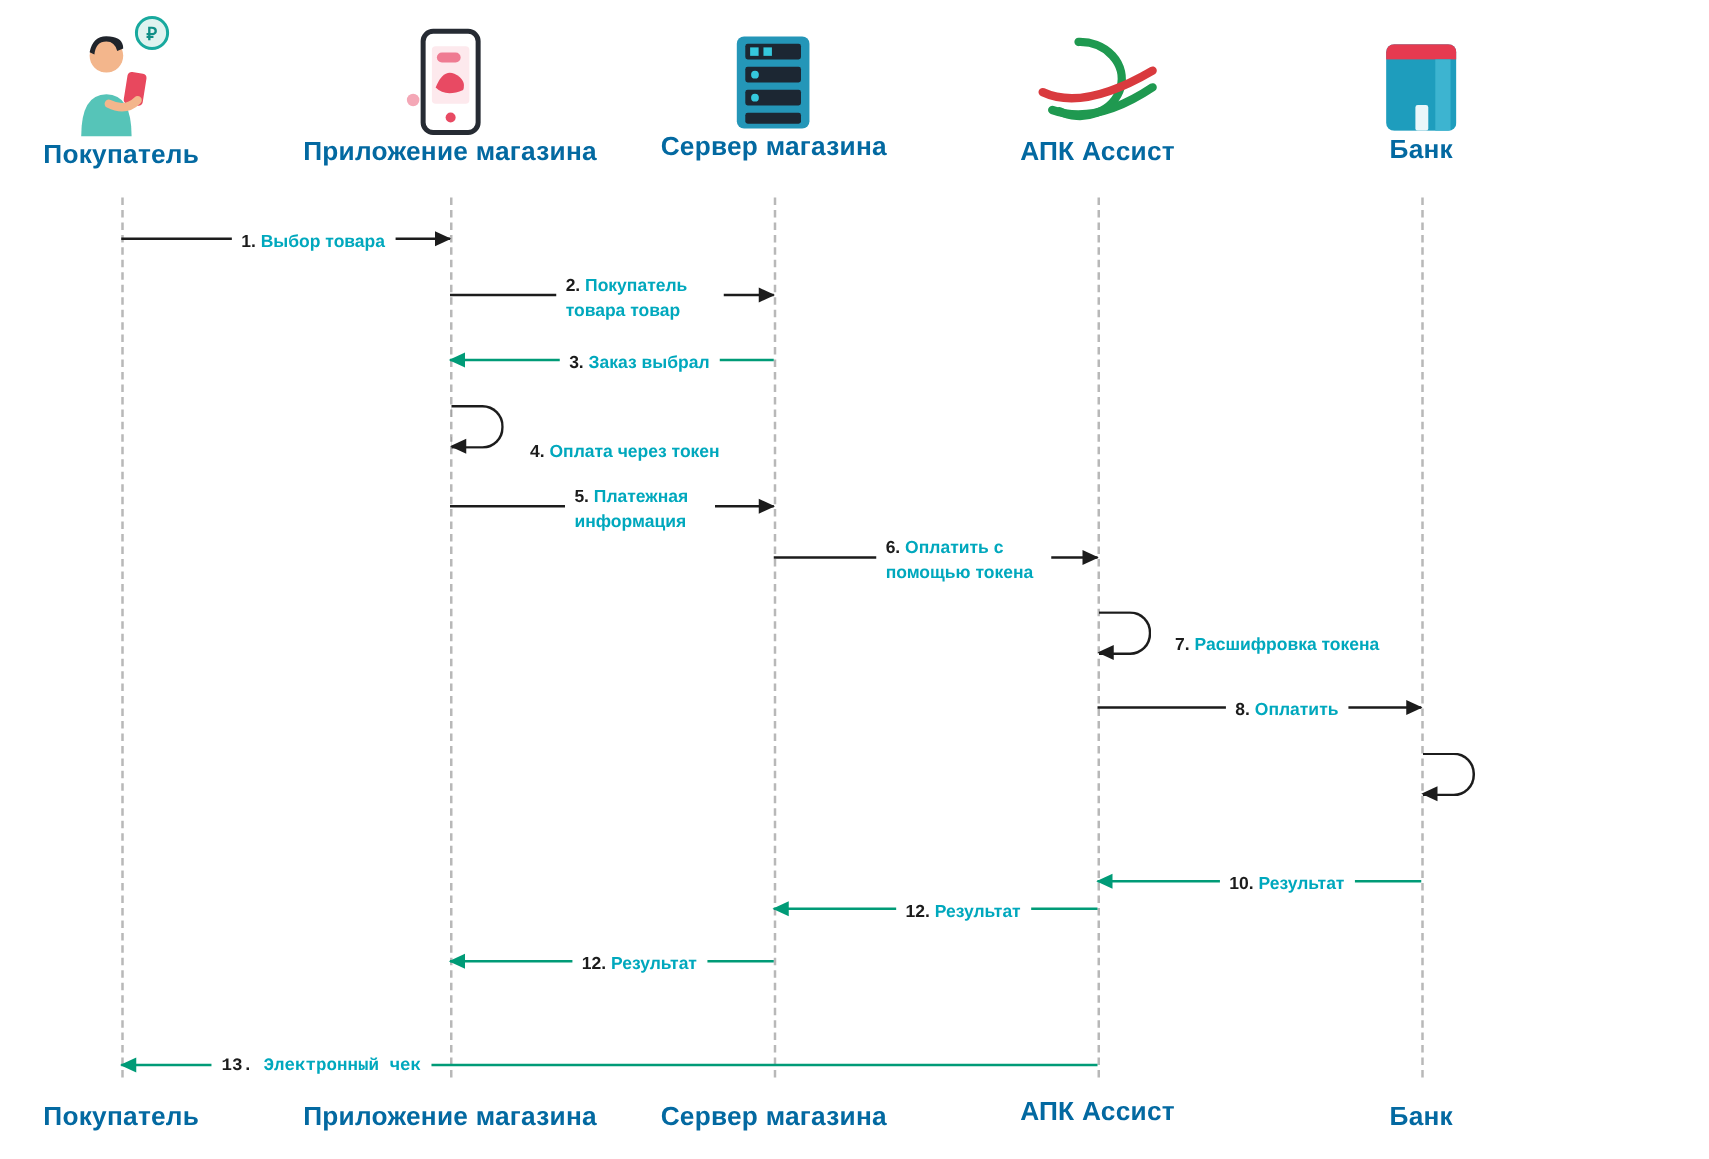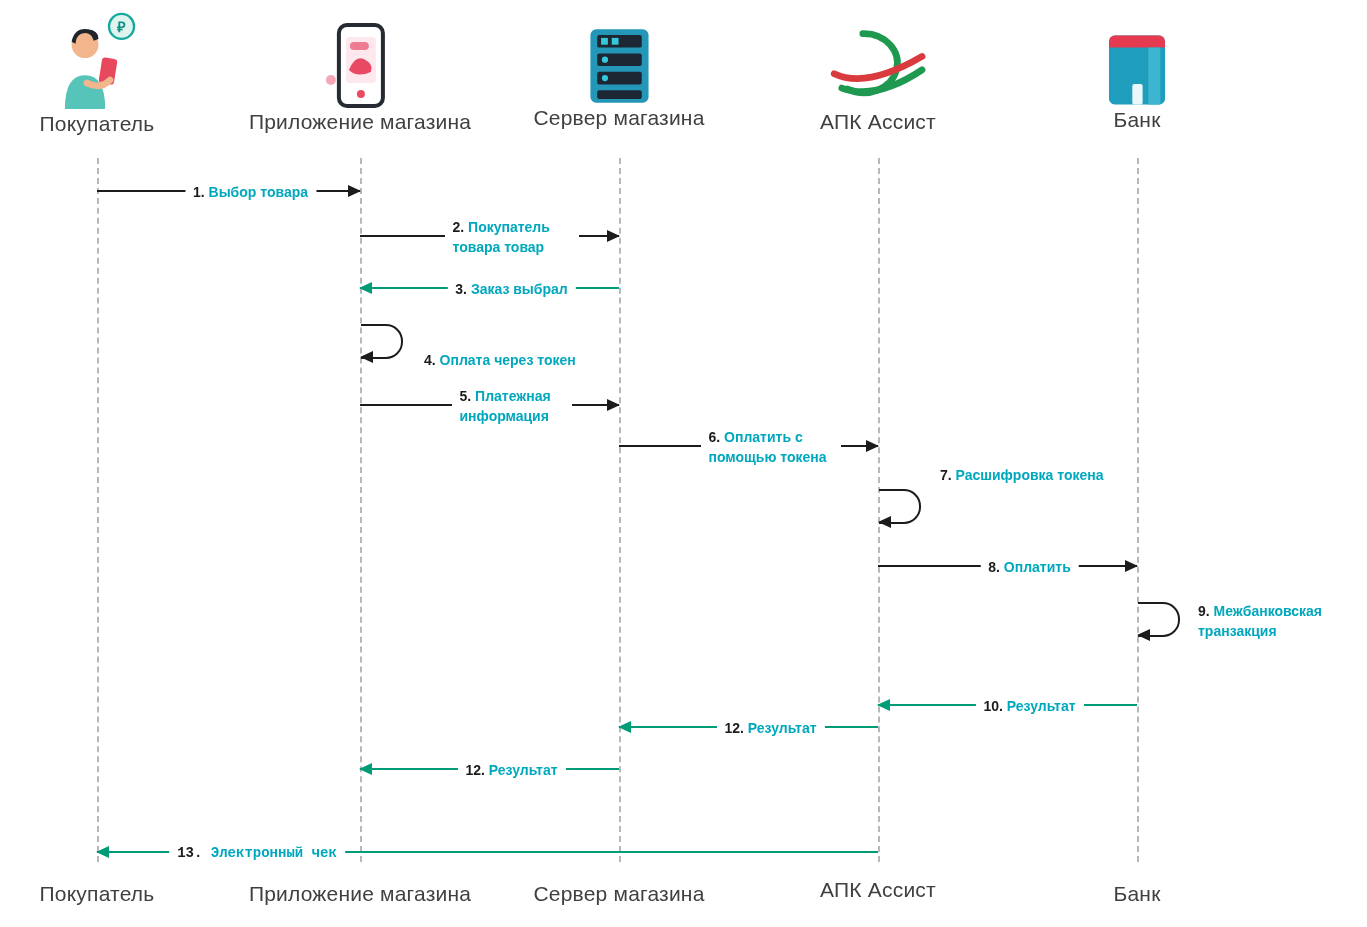--- a/index.html
+++ b/index.html
@@ -1,21 +1,21 @@
 <!DOCTYPE html>
 <html><head>
 <meta charset="utf-8">
 <style>
   html,body{margin:0;padding:0;background:#ffffff;}
   body{font-family:"Liberation Sans", sans-serif;}
   .stage{position:relative;width:1367px;height:927px;background:#ffffff;overflow:hidden;}
 
   
   .actor-top,.actor-bottom{position:absolute;transform:translateX(-50%);text-align:center;}
-  .actor-label{font-size:21px;font-weight:400;color:#404040;white-space:nowrap;letter-spacing:.2px;}
+  .actor-label{font-size:21px;font-weight:700;color:#0369a1;white-space:nowrap;letter-spacing:.2px;}
   .actor-icon{display:flex;justify-content:center;align-items:flex-end;margin:0 auto;}
 
   
   .lifeline{position:absolute;width:0;border-left:2px dashed #b8b8b8;}
 
   
   .msg{position:absolute;border-top:2.6px solid var(--c);}
   .msg.black{--c:#1c1c1c;}
   .msg.green{--c:#009b77;}
   .msg .head{position:absolute;top:-7px;width:0;height:0;border-top:6.5px solid transparent;border-bottom:6.5px solid transparent;}
@@ -148,31 +148,30 @@
   </div>
 
   <div class="msg black dir-right" style="left:619px;top:445px;width:259px;">
     <span class="head"></span>
     <span class="lbl wrap" style="width:124px;"><span class="num">6.</span> <span class="txt">Оплатить с помощью токена</span></span>
   </div>
 
   <div class="loop" style="left:879px;top:489px;">
     <span class="lhead"></span>
   </div>
-  <div class="looplbl" style="left:940px;top:476px;"><span class="num">7.</span> <span class="txt">Расшифровка токена</span></div>
+  <div class="looplbl" style="left:940px;top:516px;"><span class="num">7.</span> <span class="txt">Расшифровка токена</span></div>
 
   <div class="msg black dir-right" style="left:878px;top:565px;width:259px;">
     <span class="head"></span>
     <span class="lbl"><span class="num">8.</span> <span class="txt">Оплатить</span></span>
   </div>
 
   <div class="loop" style="left:1138px;top:602px;">
     <span class="lhead"></span>
   </div>
-  <div class="looplbl wrap" style="left:1198px;top:622px;width:148px;"><span class="num">9.</span> <span class="txt">Межбанковская транзакция</span></div>
 
   <div class="msg green dir-left" style="left:878px;top:704px;width:259px;">
     <span class="head"></span>
     <span class="lbl"><span class="num">10.</span> <span class="txt">Результат</span></span>
   </div>
 
   <div class="msg green dir-left" style="left:619px;top:726px;width:259px;">
     <span class="head"></span>
     <span class="lbl"><span class="num">12.</span> <span class="txt">Результат</span></span>
   </div>

